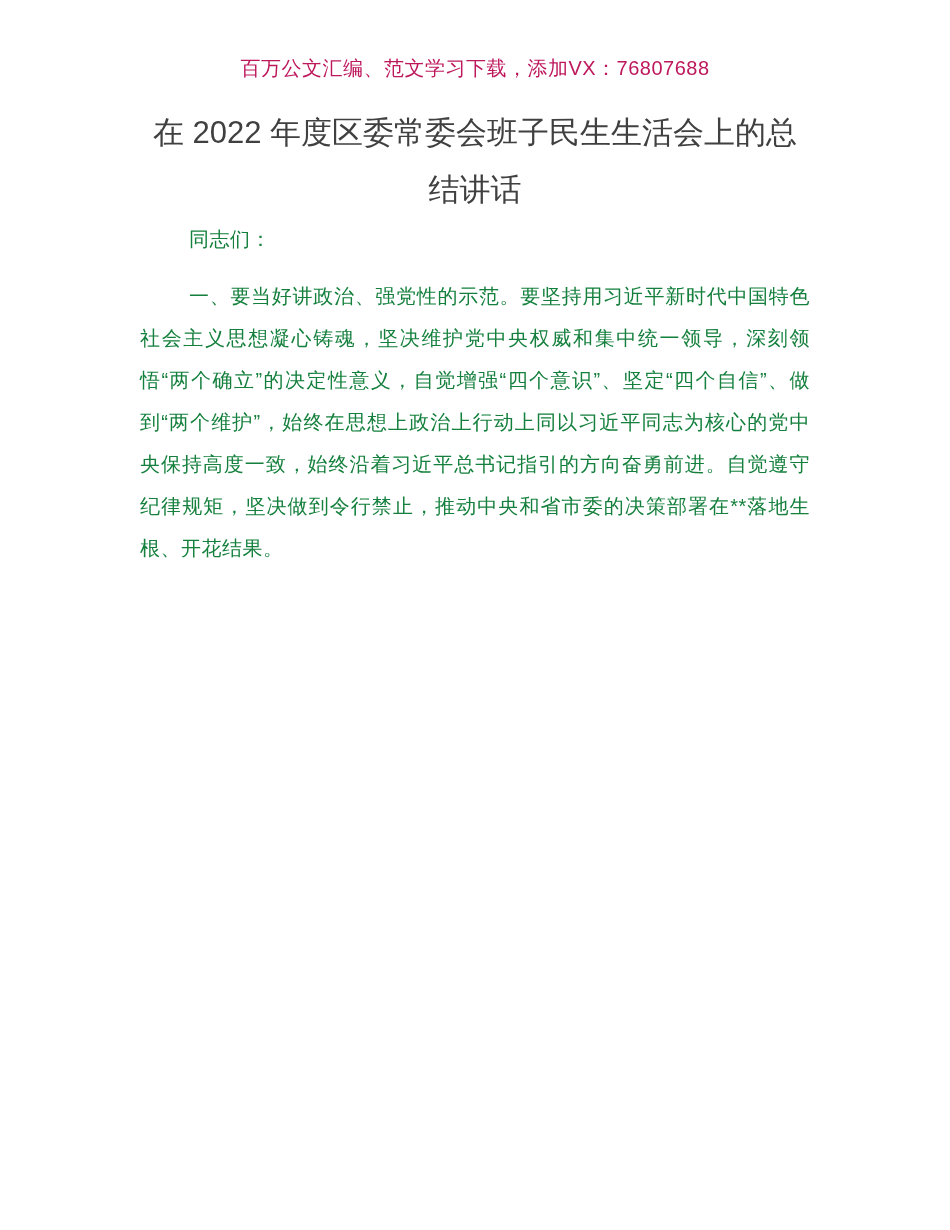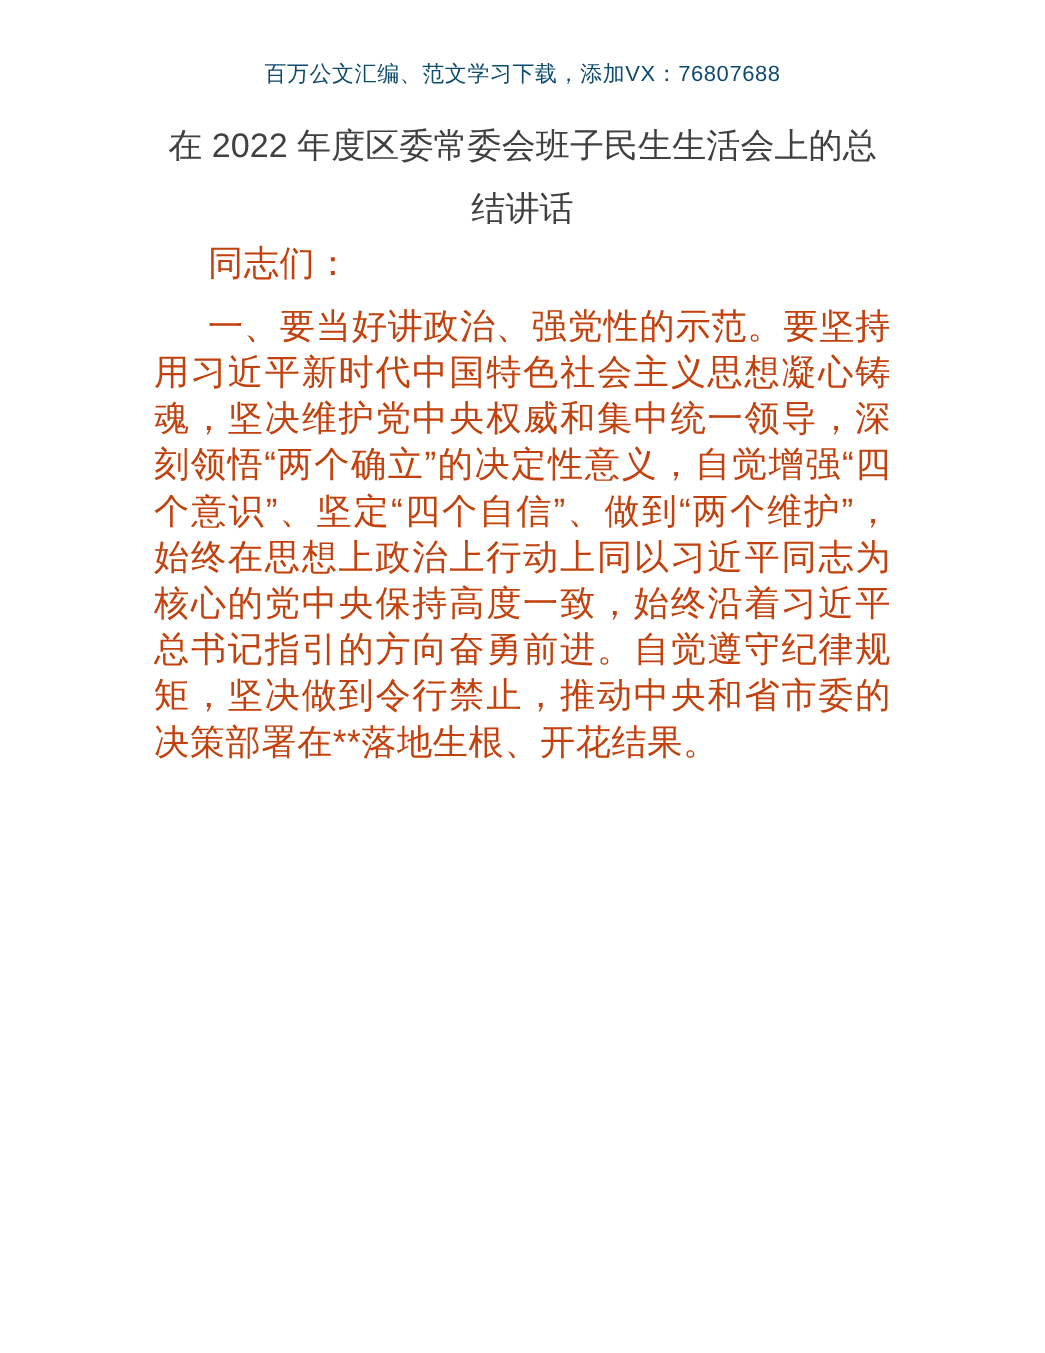--- a/index.html
+++ b/index.html
@@ -25,38 +25,38 @@
   .doc-title {
     margin-top: 24px;
     font-size: 31px;
     line-height: 57px;
     font-weight: 400;
     text-align: center;
     color: #404040;
   }
   .doc-body {
     margin-top: 0;
-    font-size: 32px;
+    font-size: 20px;
     line-height: 42px;
     letter-spacing: 0.5px;
     text-align: justify;
-    color: #c2410c;
+    color: #15803d;
   }
   .doc-body p {
     text-indent: 49px;
     margin: 0 0 15px 0;
   }
   .doc-body p:last-child { margin-bottom: 16px; }
 </style>
 </head>
 <body>
 
 <div class="page">
 
-  <div class="banner" style="color: #0c4a6e; text-align: center;">百万公文汇编、范文学习下载，添加VX：76807688</div>
+  <div class="banner" style="color: #be185d; text-align: center;">百万公文汇编、范文学习下载，添加VX：76807688</div>
 
   <h1 class="doc-title">在 2022 年度区委常委会班子民生生活会上的总结讲话</h1>
 
   <div class="doc-body">
     <p>同志们：</p>
     <p>一、要当好讲政治、强党性的示范。要坚持用习近平新时代中国特色社会主义思想凝心铸魂，坚决维护党中央权威和集中统一领导，深刻领悟“两个确立”的决定性意义，自觉增强“四个意识”、坚定“四个自信”、做到“两个维护”，始终在思想上政治上行动上同以习近平同志为核心的党中央保持高度一致，始终沿着习近平总书记指引的方向奋勇前进。自觉遵守纪律规矩，坚决做到令行禁止，推动中央和省市委的决策部署在**落地生根、开花结果。</p>
   </div>
 
 </div>
 

